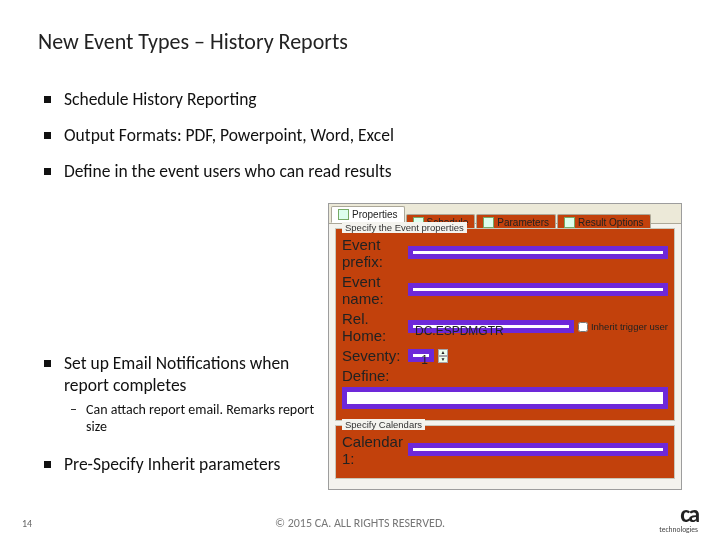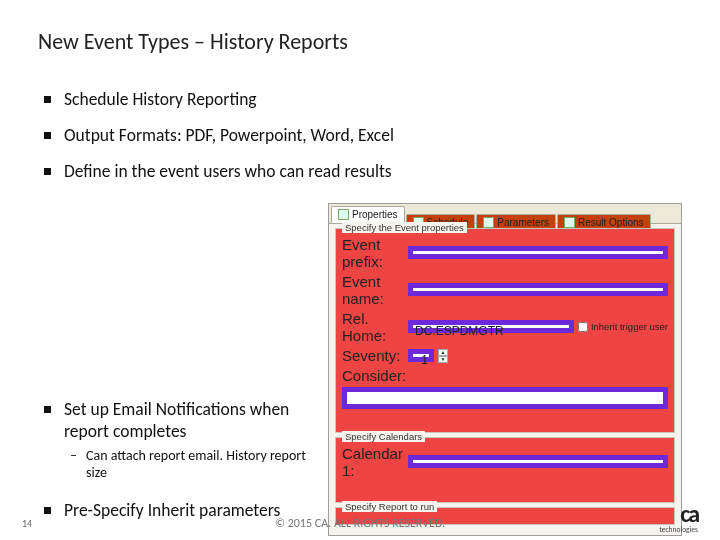--- a/index.html
+++ b/index.html
@@ -14,21 +14,21 @@
   ul.sub{list-style:none;margin:2px 0 0 0;padding:0}
   ul.sub>li{position:relative;padding-left:22px;font-size:14px;line-height:1.25;color:#111;margin-top:4px}
   ul.sub>li:before{content:"–";position:absolute;left:6px;top:0}
   
   .dlg{border:1px solid #9d9d9d;background:#ece9d8;font-family:Tahoma,Arial,sans-serif;font-size:10px;color:#222;width:352px}
   .tabs{display:flex;background:#ece9d8;border-bottom:1px solid #aca899;padding:2px 2px 0 2px;gap:0}
   .tab{border:1px solid #aca899;border-bottom:none;padding:2px 6px;background:#c2410c;margin-right:1px;display:flex;align-items:center;gap:3px;border-radius:2px 2px 0 0;position:relative;top:8px;white-space:nowrap}
   .tab.active{background:#fff;top:0px;border-bottom:1px solid #fff}
   .tab .ico{width:9px;height:9px;display:inline-block;border:1px solid #7a6;background:#dfe}
   .pane{background:#f4f3ee;padding:4px 6px 6px 6px}
-  .grp{border:1px solid #c9c7ba;background:#ef4444;margin-bottom:4px;padding:4px 6px 20px 6px;position:relative}
+  .grp{border:1px solid #c9c7ba;background:#c2410c;margin-bottom:4px;padding:4px 6px 8px 6px;position:relative}
   .grp .lg{position:absolute;top:-7px;left:6px;background:#f4f3ee;padding:0 3px;font-size:9.5px;color:#333}
   .row{display:flex;align-items:center;margin:3px 0;gap:4px}
   .lbl{width:62px;font-size:15px;color:#222}
   .inp{flex:1;height:13px;border:5px solid #6d28d9;background:#fff;padding:0 2px;font-size:12px;line-height:13px;box-sizing:border-box}
   .inp.sm{flex:0 0 26px;text-align:right;padding-right:1px}
   .stepper{width:10px;height:13px;display:flex;flex-direction:column}
   .stepper span{flex:1;border:1px solid #a7a6aa;background:#efe;font-size:5px;line-height:5px;text-align:center}
   .cb{display:flex;align-items:center;gap:3px;font-size:9.5px;margin-left:auto;white-space:nowrap}
   .cb input{width:10px;height:10px;margin:0}
   .footer{position:absolute;left:0;right:0;bottom:10px;display:flex;align-items:center;justify-content:center;font-size:12px;color:#777}
@@ -48,21 +48,21 @@
     <li>Output Formats: PDF, Powerpoint, Word, Excel</li>
     <li>Define in the event users who can read results</li>
   </ul>
 
   <div class="two-col">
     <div class="left">
       <ul class="blk">
         <li>
           <span>Set up Email Notifications when report completes</span>
           <ul class="sub">
-            <li>Can attach report email. History report size</li>
+            <li>Can attach report email. Remarks report size</li>
           </ul>
         </li>
         <li style="margin-top:18px">Pre-Specify Inherit parameters</li>
       </ul>
     </div>
 
     <div class="right">
       <div class="dlg">
         <div class="tabs">
           <div class="tab active">
@@ -103,36 +103,32 @@
             </div>
             <div class="row">
               <span class="lbl">Seventy:</span>
               <span class="inp sm">1</span>
               <span class="stepper">
                   <span>▲</span>
                   <span>▼</span>
                 </span>
             </div>
             <div class="row">
-              <span class="lbl">Consider:</span>
+              <span class="lbl">Define:</span>
             </div>
             <div class="row">
               <span class="inp" style="height:22px"></span>
             </div>
           </div>
           <div class="grp">
             <span class="lg">Specify Calendars</span>
             <div class="row">
               <span class="lbl">Calendar 1:</span>
               <span class="inp"></span>
             </div>
-          </div>
-          <div class="grp" style="padding-bottom:2px">
-            <span class="lg">Specify Report to run</span>
-            <div class="row" style="height:4px"></div>
           </div>
         </div>
       </div>
     </div>
   </div>
 </div>
 
 <span class="pg">14</span>
 <div class="footer">© 2015 CA. ALL RIGHTS RESERVED.</div>
 <div class="logo">

